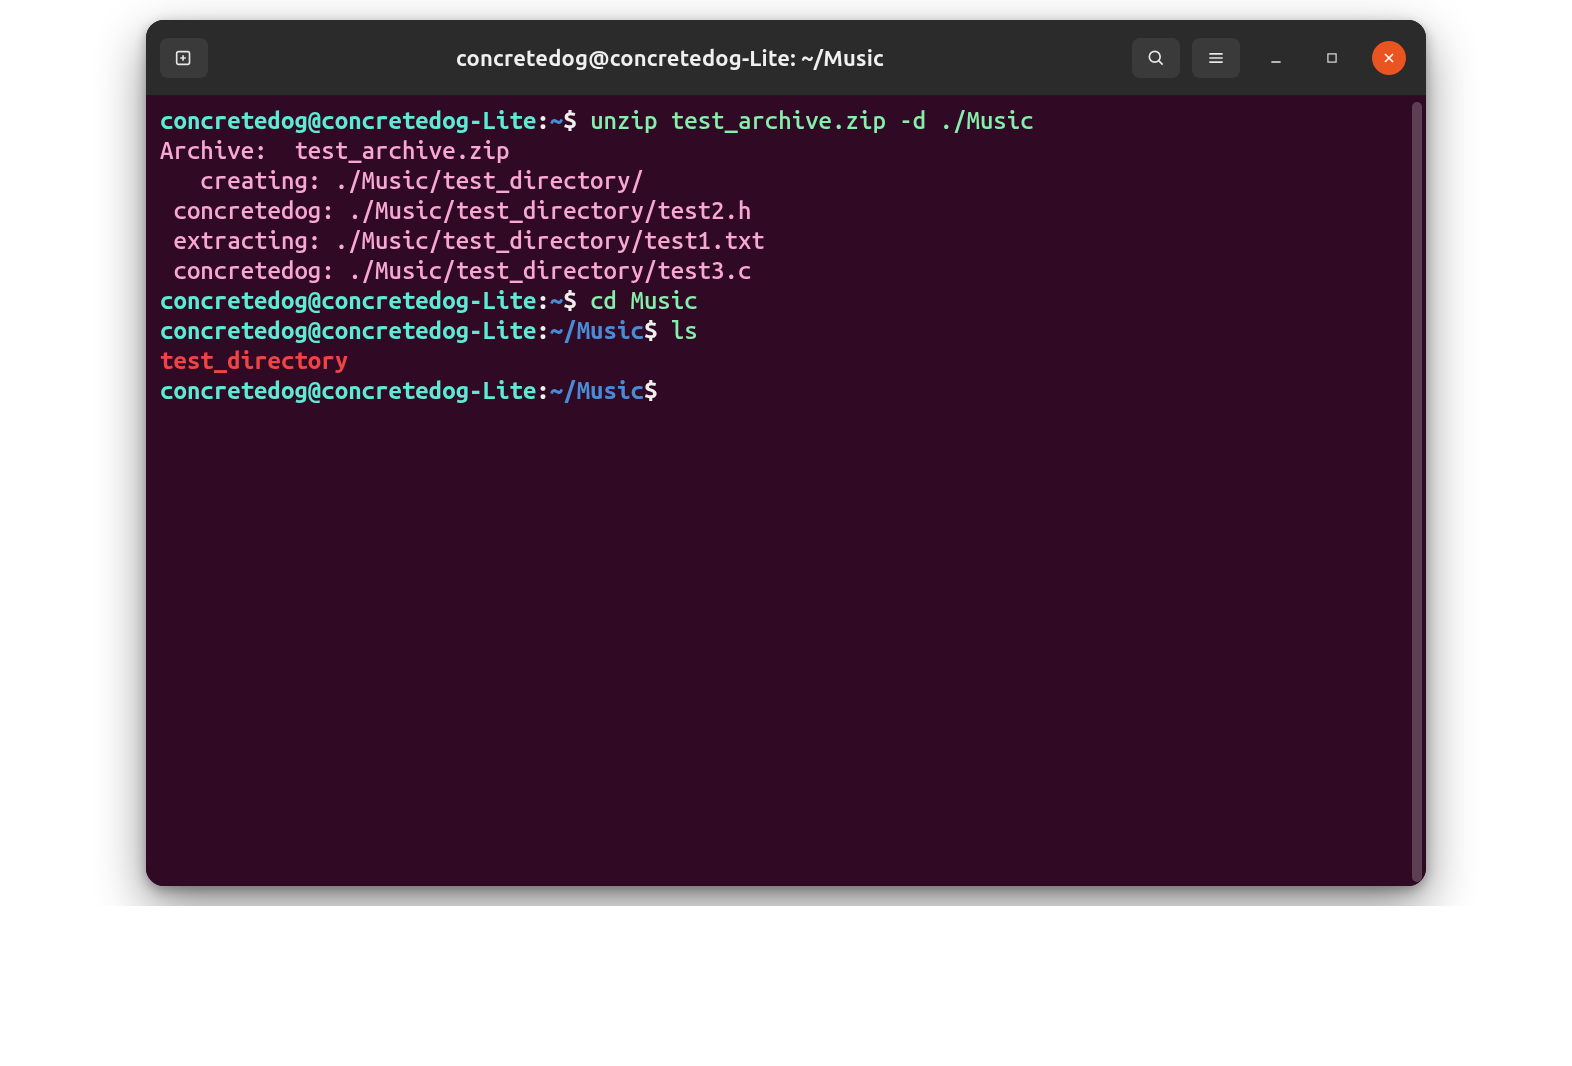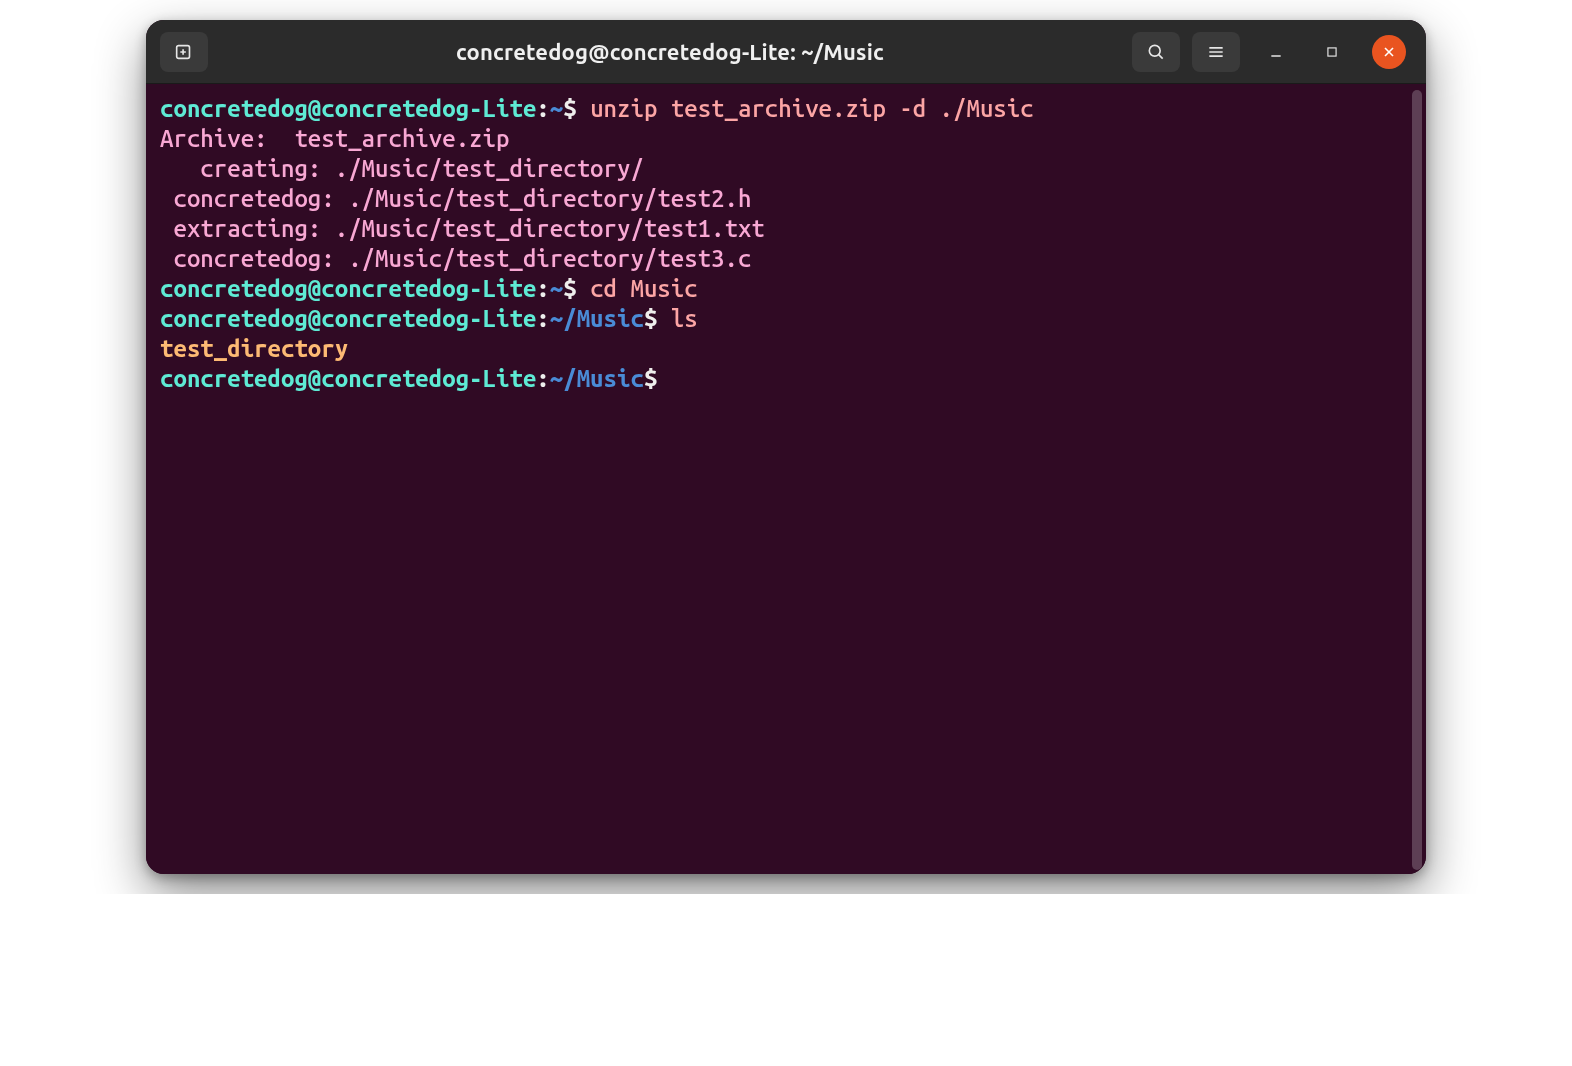--- a/index.html
+++ b/index.html
@@ -14,21 +14,21 @@
   .window {
     width: 1280px;
     border-radius: 18px;
     overflow: hidden;
     box-shadow: 0 20px 50px rgba(0,0,0,0.45), 0 4px 12px rgba(0,0,0,0.3);
     background: #300a24;
     display: flex;
     flex-direction: column;
   }
   .titlebar {
-    height: 64px;
+    height: 76px;
     background: #2b2b2b;
     display: flex;
     align-items: center;
     padding: 4px 14px;
     gap: 12px;
     border-bottom: 1px solid #1a1a1a;
   }
   .tb-btn {
     background: #3a3a3a;
     border-radius: 8px;
@@ -81,22 +81,22 @@
   .term-content {
     font-size: 24px;
     line-height: 30px;
     color: #eeeeec;
     white-space: pre;
     font-weight: 500;
   }
   .c-userhost { color: #5eead4; font-weight: 700; }
   .c-path { color: #4a8bd6; font-weight: 700; }
   .c-sep  { color: #eeeeec; font-weight: 700; }
-  .c-dir  { color: #fdba74; font-weight: 700; }
-  .c-cmd  { color: #fca5a5; }
+  .c-dir  { color: #ef4444; font-weight: 700; }
+  .c-cmd  { color: #86efac; }
   .c-out  { color: #f9a8d4; }
   .scrollbar {
     position: absolute;
     top: 6px;
     right: 4px;
     width: 10px;
     height: 780px;
     background: rgba(255,255,255,0.22);
     border-radius: 5px;
   }

